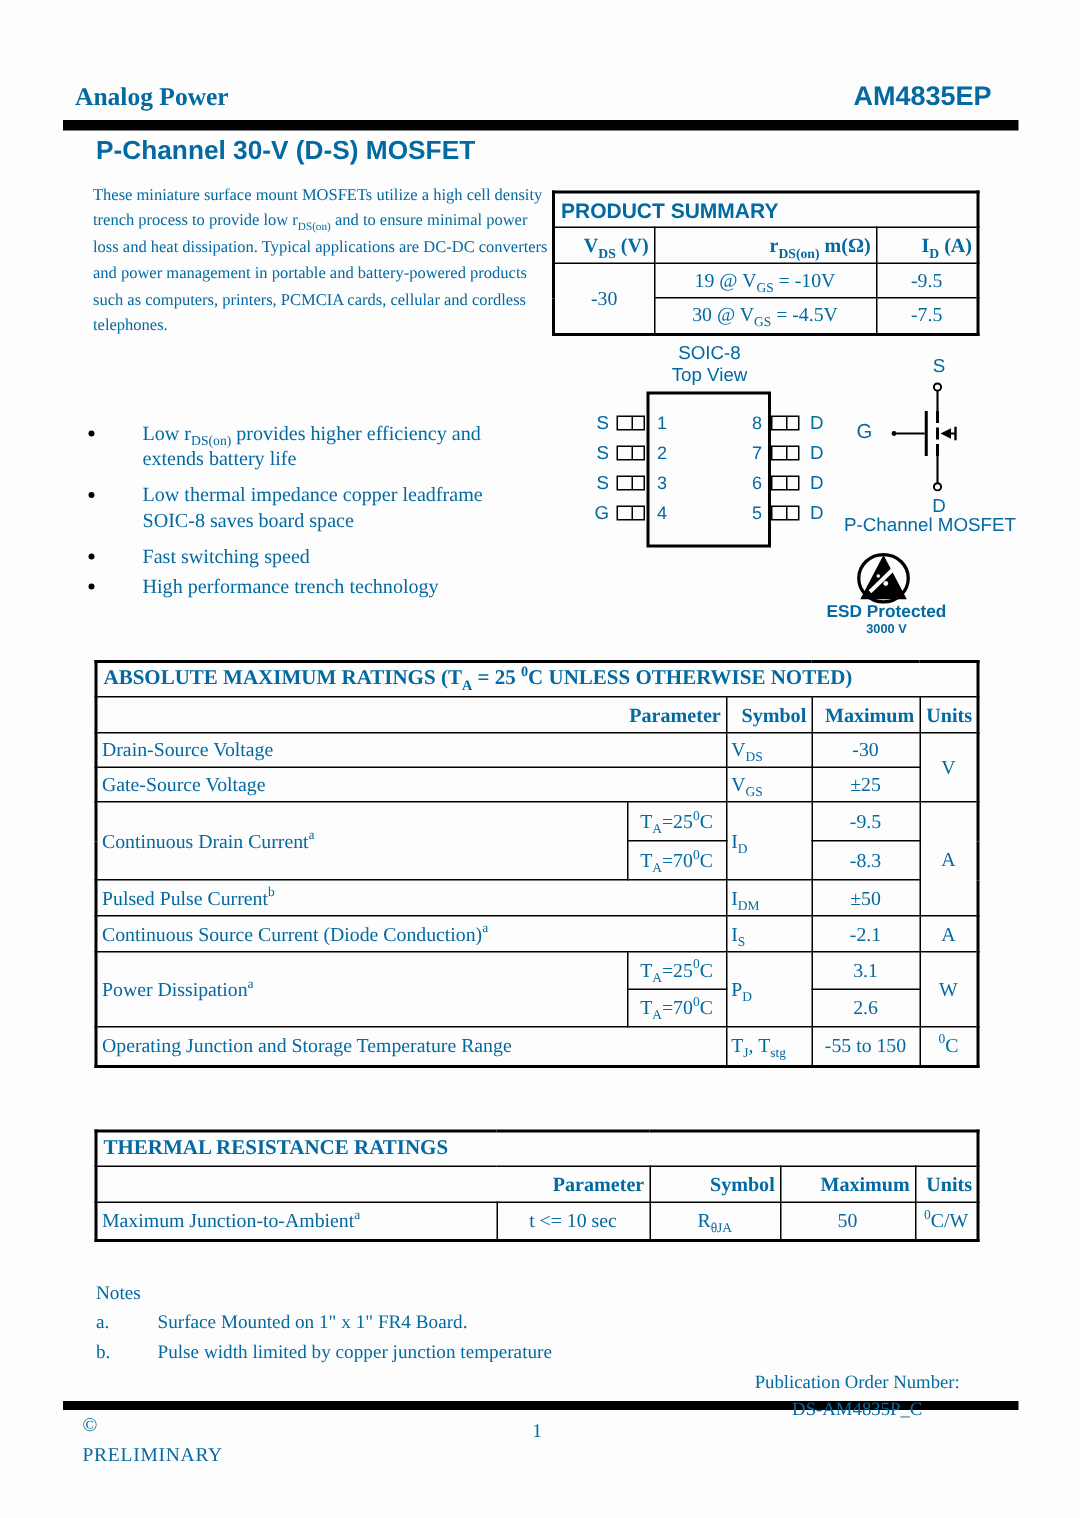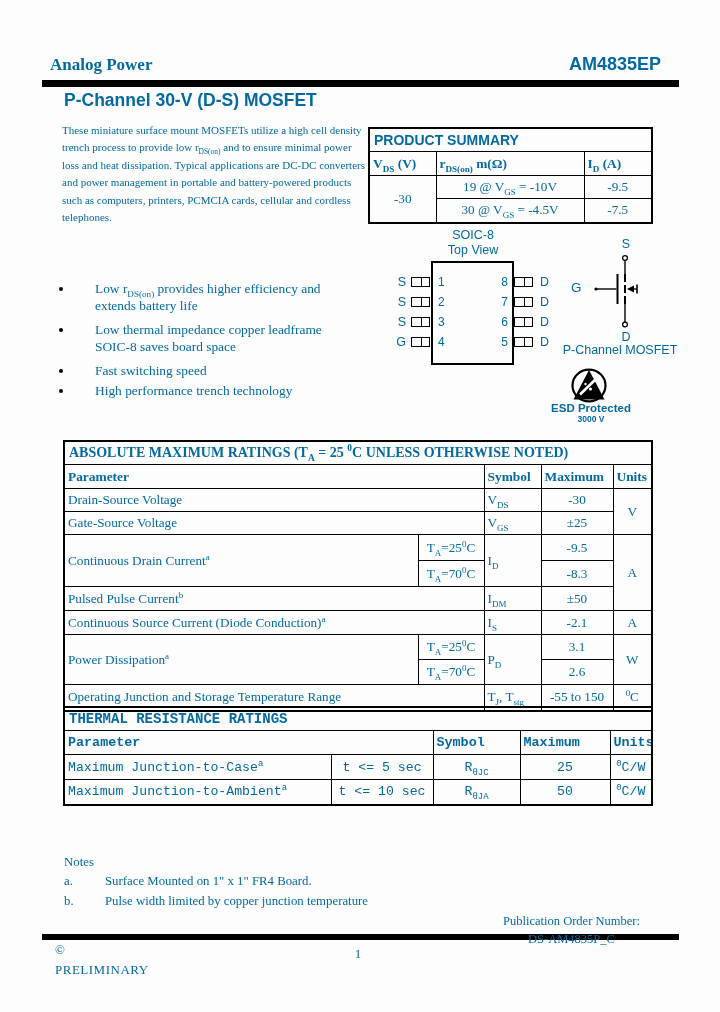--- a/index.html
+++ b/index.html
@@ -15,21 +15,21 @@
   
   .desc{font-size:11px;line-height:17.4px;}
   ul.features{list-style:none;margin:0;padding:0;}
   ul.features li{position:relative;padding-left:39px;font-size:13.4px;line-height:17.4px;margin-bottom:6px;}
   .bullet{position:absolute;left:3px;top:7px;width:4px;height:4px;background:#000;border-radius:50%;}
 
   
   table.ds{border-collapse:collapse;border:2.5px solid #000;table-layout:fixed;}
   table.ds td,table.ds th{border:1.5px solid #000;padding:0 3px;font-size:13.2px;overflow:hidden;}
   table.ds .title-row th{text-align:left;font-size:14px;padding-left:4px;height:22px;}
-  table.ds .head th{text-align:left;font-size:13.4px;height:23px;}
+  table.ds .head th{text-align:right;font-size:13.4px;height:23px;}
   td.param{text-align:left;padding-left:4px;}
   td.c{text-align:center;}
   td.sym{text-align:left;padding-left:4px;}
   .ps-title{font-family:"Liberation Sans",sans-serif;font-size:15px;}
 
   
   .pkg-body{border:2px solid #000;background:#fdfdfd;box-sizing:border-box;}
   .pin{position:absolute;width:19px;height:10px;border:1.5px solid #000;box-sizing:border-box;background:#fdfdfd;}
   .pin::after{content:"";position:absolute;left:50%;top:0;bottom:0;width:1.5px;background:#000;}
   .pin-label{position:absolute;font-family:"Liberation Sans",sans-serif;font-size:12.5px;line-height:13px;}
@@ -210,46 +210,39 @@
     </tr>
     <tr style="height:26px;">
       <td colspan="2" class="param">Operating Junction and Storage Temperature Range</td>
       <td class="sym"><span>T</span><sub>J</sub><span>, </span><span>T</span><sub>stg</sub></td>
       <td class="c">-55 to 150</td>
       <td class="c"><sup>0</sup><span>C</span></td>
     </tr>
   </tbody>
     </table>
 
-  <table class="abs ds" style="left:63px;top:706px;width:588px;font-family:Liberation Mono, monospace;">
+  <table class="abs ds" style="left:63px;top:753px;width:588px;">
     <colgroup>
         <col style="width:267px;">
         <col style="width:102px;">
         <col style="width:87px;">
         <col style="width:90px;">
         <col style="width:42px;">
       </colgroup>
     <tbody>
         <tr class="title-row">
           <th colspan="5">THERMAL RESISTANCE RATINGS</th>
         </tr>
     <tr class="head">
       <th colspan="2">Parameter</th>
       <th>Symbol</th>
       <th>Maximum</th>
       <th>Units</th>
     </tr>
     <tr style="height:25px;">
-      <td class="param"><span>Maximum Junction-to-Case</span><sup>a</sup></td>
-      <td class="c">t &lt;= 5 sec</td>
-      <td class="c"><span>R</span><sub>θJC</sub></td>
-      <td class="c">25</td>
-      <td class="c"><sup>0</sup><span>C/W</span></td>
-    </tr>
-    <tr style="height:25px;">
       <td class="param"><span>Maximum Junction-to-Ambient</span><sup>a</sup></td>
       <td class="c">t &lt;= 10 sec</td>
       <td class="c"><span>R</span><sub>θJA</sub></td>
       <td class="c">50</td>
       <td class="c"><sup>0</sup><span>C/W</span></td>
     </tr>
   </tbody>
     </table>
 
   <div class="abs" style="left:64px;top:855px;font-size:12.8px;">

